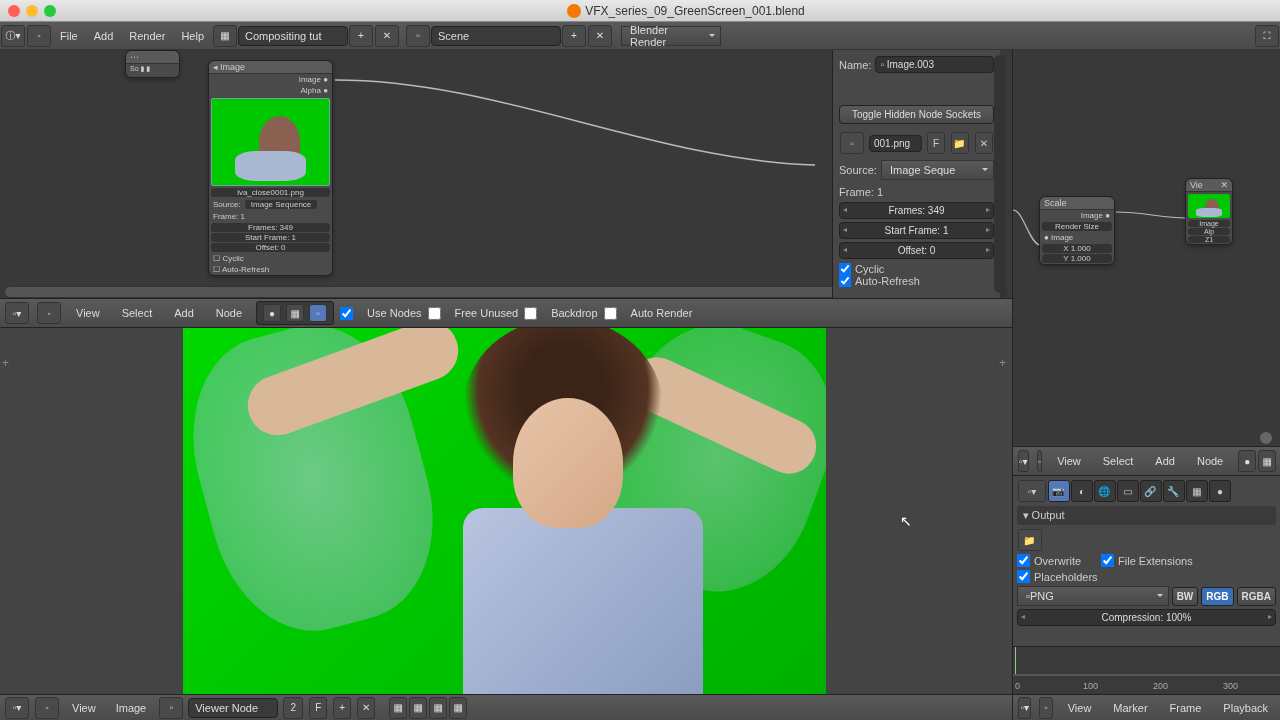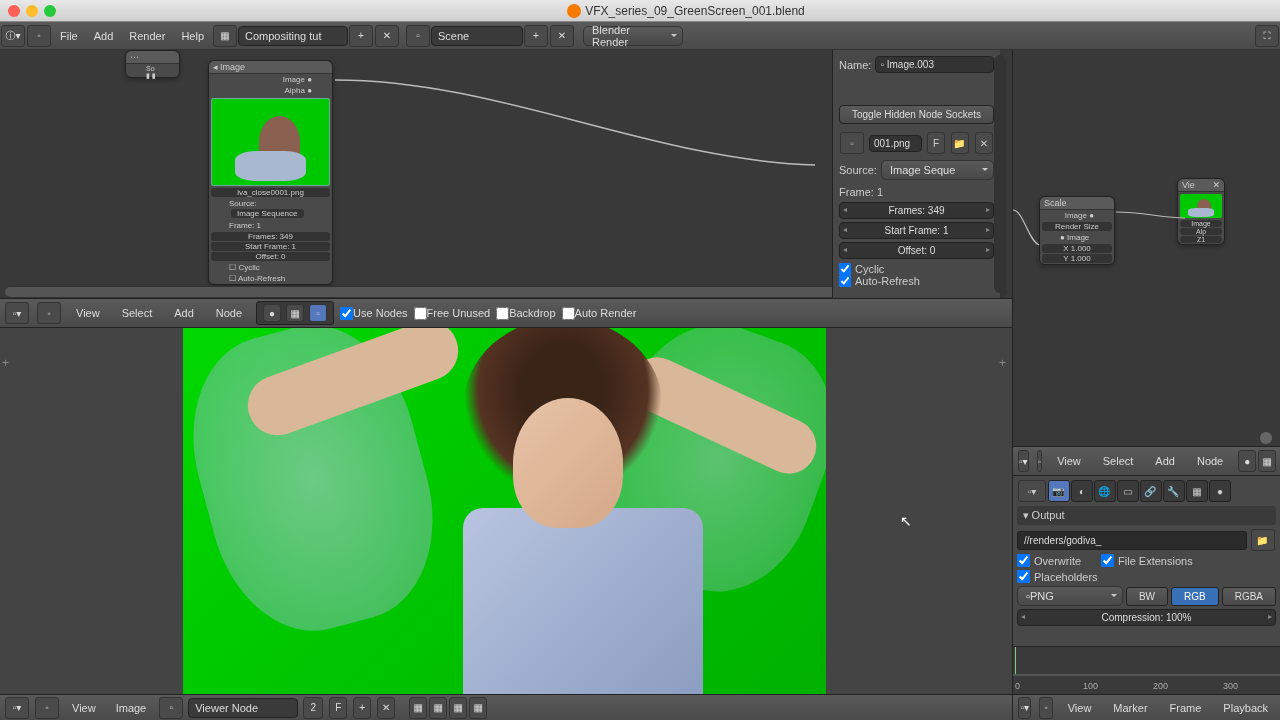--- a/index.html
+++ b/index.html
@@ -7,27 +7,27 @@
 .titlebar { height:22px; background:linear-gradient(#e8e8e8,#d0d0d0); display:flex; align-items:center; padding:0 8px; border-bottom:1px solid #888; }
 .traffic { display:flex; gap:6px; }
 .tl { width:12px; height:12px; border-radius:50%; }
 .red{background:#ff5f56;} .yellow{background:#ffbd2e;} .green{background:#27c93f;}
 .title { flex:1; text-align:center; font-size:12px; color:#333; display:flex; justify-content:center; align-items:center; gap:4px;padding-left:44px;}
 .blender-icon{width:14px;height:14px;background:#f57900;border-radius:50%;}
 .topbar { height:28px; background:linear-gradient(#5a5a5a,#4a4a4a); display:flex; align-items:center; border-bottom:1px solid #333; font-size:11px; color:#ddd; }
 .menu-btn { padding:0 8px; height:100%; display:flex; align-items:center; cursor:pointer; }
 .icon-btn { width:24px; height:22px; background:#4a4a4a; border:1px solid #333; border-radius:3px; display:flex; align-items:center; justify-content:center; margin:0 1px; cursor:pointer; font-size:10px;}
 .field { background:#3a3a3a; border:1px solid #222; border-radius:4px; padding:2px 6px; color:#ddd; font-size:11px; height:20px; display:flex; align-items:center; }
-.dropdown{background:linear-gradient(#5a5a5a,#484848);border:1px solid #333;border-radius:5px;padding:2px 18px 2px 8px;color:#ddd;font-size:11px;position:relative;height:20px;display:flex;align-items:center;}
+.dropdown{background:linear-gradient(#5a5a5a,#484848);border:1px solid #333;border-radius:0;padding:2px 18px 2px 8px;color:#ddd;font-size:11px;position:relative;height:20px;display:flex;align-items:center;}
 .dropdown::after{content:'';position:absolute;right:5px;top:7px;border:3px solid transparent;border-top-color:#ccc;}
 .stats { color:#ddd; font-size:11px; padding:0 6px; flex:1; }
 .node-area { position:absolute; top:50px; left:0; width:1012px; height:248px; background:#393939; background-image:radial-gradient(circle,#444 0.5px,transparent 0.5px); background-size:18px 18px; overflow:hidden; }
 .node-box { position:absolute; background:#4a4a4a; border:1px solid #222; border-radius:6px; font-size:9px; color:#ccc; box-shadow:0 2px 4px rgba(0,0,0,0.3); }
 .node-header { background:#5a5a5a; padding:1px 4px; border-bottom:1px solid #333; border-radius:6px 6px 0 0; font-size:9px;}
-.node-row { padding:1px 20px; font-size:8px; }
+.node-row { padding:1px 4px; font-size:8px; }
 .node-field{background:#333;border-radius:3px;padding:0 3px;font-size:8px;text-align:center;margin:1px 2px;}
 .thumb{background:#00c800;margin:2px;border-radius:2px;position:relative;overflow:hidden;}
 .thumb::before{content:'';position:absolute;left:40%;top:20%;width:35%;height:60%;background:#8a6050;border-radius:50% 50% 30% 30%;}
 .thumb::after{content:'';position:absolute;left:20%;top:60%;width:60%;height:35%;background:#a8b8d0;border-radius:30%;}
 .scrollbar-h{position:absolute;bottom:0;left:5px;right:5px;height:12px;background:#333;border-radius:6px;}
 .scrollbar-h::before{content:'';position:absolute;left:0;top:1px;width:98%;height:10px;background:#555;border-radius:5px;}
 .scrollbar-v{position:absolute;top:5px;right:0;bottom:5px;width:12px;background:#333;border-radius:6px;}
 
 .side-panel{position:absolute;top:50px;left:832px;width:168px;height:248px;background:#484848;border-left:1px solid #222;padding:6px;font-size:11px;color:#ccc;}
 .sp-row{display:flex;align-items:center;gap:4px;margin-bottom:6px;}
@@ -35,21 +35,21 @@
 .sp-field{flex:1;background:#333;border:1px solid #222;border-radius:4px;padding:2px 4px;font-size:10px;color:#ddd;}
 .sp-button{background:linear-gradient(#5a5a5a,#4a4a4a);border:1px solid #222;border-radius:4px;padding:3px 6px;font-size:10px;color:#ddd;width:100%;text-align:center;margin-top:32px;}
 .sp-number{background:#333;border:1px solid #222;border-radius:4px;padding:2px 4px;font-size:10px;color:#ddd;display:flex;justify-content:space-between;position:relative;}
 .sp-number::before{content:'◂';position:absolute;left:3px;color:#888;font-size:8px;}
 .sp-number::after{content:'▸';position:absolute;right:3px;color:#888;font-size:8px;}
 .sp-check{display:flex;align-items:center;gap:4px;font-size:11px;}
 .sp-check input{width:12px;height:12px;}
 
 .node-bar { position:absolute; top:298px; left:0; width:1012px; height:30px; background:linear-gradient(#5a5a5a,#4a4a4a); display:flex; align-items:center; padding:0 4px; font-size:11px; color:#ddd; border-top:1px solid #222;border-bottom:1px solid #222; gap:6px;}
 .nb-pill{background:#3a3a3a;border:1px solid #222;border-radius:3px;padding:2px 5px;display:flex;align-items:center;gap:3px;}
-.nb-check{display:flex;align-items:center;gap:0;}
+.nb-check{display:flex;align-items:center;gap:14px;}
 .nb-check input{width:13px;height:13px;}
 
 .image-area{position:absolute;top:328px;left:0;width:1012px;height:366px;background:#444;overflow:hidden;}
 .preview{position:absolute;left:183px;top:0;width:643px;height:366px;background:linear-gradient(135deg,#00d800 0%,#00c400 50%,#00b000 100%);overflow:hidden;}
 .figure-hair{position:absolute;left:280px;top:-10px;width:200px;height:180px;background:radial-gradient(ellipse at 50% 40%,#3a2418 30%,#553322 60%,transparent 70%);border-radius:50%;}
 .figure-face{position:absolute;left:330px;top:70px;width:110px;height:130px;background:linear-gradient(135deg,#e8c4a8,#d4a888);border-radius:50% 50% 40% 40%;}
 .figure-body{position:absolute;left:280px;top:180px;width:240px;height:200px;background:linear-gradient(135deg,#b8c4e0,#8a9cc0);border-radius:20px 20px 0 0;}
 .figure-arm-l{position:absolute;left:60px;top:20px;width:220px;height:60px;background:#d8b898;border-radius:30px;transform:rotate(-20deg);}
 .figure-arm-r{position:absolute;left:440px;top:60px;width:200px;height:55px;background:#d8b898;border-radius:30px;transform:rotate(25deg);}
 .fabric-l{position:absolute;left:20px;top:0;width:220px;height:300px;background:radial-gradient(ellipse,rgba(180,200,220,0.6),rgba(140,180,200,0.4));border-radius:40%;transform:rotate(-15deg);}
@@ -61,21 +61,21 @@
 .right-col{position:absolute;top:50px;left:1012px;width:268px;height:670px;background:#444;border-left:1px solid #222;}
 .mini-nodes{position:absolute;top:0;left:0;right:0;height:396px;background:#393939;background-image:radial-gradient(circle,#444 0.5px,transparent 0.5px);background-size:18px 18px;}
 .right-bar{position:absolute;top:396px;left:0;right:0;height:30px;background:linear-gradient(#5a5a5a,#4a4a4a);display:flex;align-items:center;padding:0 4px;font-size:11px;color:#ddd;gap:6px;border-top:1px solid #222;border-bottom:1px solid #222;}
 .props{position:absolute;top:426px;left:0;right:0;bottom:26px;background:#484848;padding:4px;font-size:11px;color:#ccc;}
 .tab-icons{display:flex;gap:1px;margin-bottom:4px;}
 .tab-icon{width:22px;height:22px;background:#3a3a3a;border:1px solid #222;border-radius:3px;display:flex;align-items:center;justify-content:center;font-size:10px;}
 .tab-icon.active{background:#5577bb;}
 .collapse-hdr{background:#3a3a3a;padding:3px 6px;border-radius:3px;margin-bottom:4px;font-size:11px;}
 .prop-row{display:flex;gap:3px;margin-bottom:3px;align-items:center;}
 .prop-field{flex:1;background:#2a2a2a;border:1px solid #222;border-radius:3px;padding:3px 6px;font-size:10px;color:#ddd;}
-.prop-btn{background:linear-gradient(#5a5a5a,#4a4a4a);border:1px solid #222;border-radius:3px;padding:3px 12px;font-size:10px;color:#ddd;}
+.prop-btn{background:linear-gradient(#5a5a5a,#4a4a4a);border:1px solid #222;border-radius:3px;padding:3px 4px;font-size:10px;color:#ddd;font-weight:bold;}
 .prop-btn.active{background:#3870b8;color:#fff;}
 .pcheck{display:flex;align-items:flex-end;gap:4px;font-size:11px;margin-bottom:3px;}
 .pcheck input{width:13px;height:13px;}
 
 .timeline-bar{position:absolute;bottom:0;left:0;right:0;height:26px;background:linear-gradient(#5a5a5a,#4a4a4a);display:flex;align-items:center;padding:0 4px;font-size:11px;color:#ddd;gap:6px;border-top:1px solid #222;}
 .timeline{position:absolute;top:588px;left:0;right:0;height:44px;background:#3a3a3a;border-top:1px solid #222;}
 .tl-ruler{height:18px;position:relative;border-top:1px solid #555;}
 .tl-tick{position:absolute;bottom:2px;font-size:9px;color:#aaa;}
 .tl-cursor{position:absolute;left:2px;top:0;width:1px;height:100%;background:#8c8;}
 svg.connector{position:absolute;top:0;left:0;pointer-events:none;}
@@ -100,21 +100,21 @@
   <div class="icon-btn">◦</div>
   <div class="menu-btn">File</div>
   <div class="menu-btn">Add</div>
   <div class="menu-btn">Render</div>
   <div class="menu-btn">Help</div>
   <div class="icon-btn">▦</div>
   <div class="field" style="width:110px">Compositing tut</div>
   <div class="icon-btn">+</div>
   <div class="icon-btn">✕</div>
   <div class="icon-btn" style="margin-left:6px">▫</div>
-  <div class="field" style="width:92px">Scene</div>
+  <div class="field" style="width:130px">Scene</div>
   <div class="icon-btn">+</div>
   <div class="icon-btn">✕</div>
   <div class="dropdown" style="margin-left:8px;width:100px">Blender Render</div>
   <div class="icon-btn" style="margin-left:auto">⛶</div>
 </div>
 
 <div class="node-area">
 
   <div class="node-box" style="left:125px;top:0;width:55px;height:28px;">
     <div class="node-header">⋯</div>
@@ -224,21 +224,21 @@
   </div>
   <div class="cursor-ptr">↖</div>
 </div>
 
 <div class="image-bar">
   <div class="icon-btn">▫▾</div>
   <div class="icon-btn">◦</div>
   <div class="menu-btn">View</div>
   <div class="menu-btn">Image</div>
   <div class="icon-btn">▫</div>
-  <div class="field" style="width:110px">Viewer Node</div>
+  <div class="field" style="width:90px">Viewer Node</div>
   <div class="icon-btn" style="width:20px">2</div>
   <div class="icon-btn" style="width:18px">F</div>
   <div class="icon-btn" style="width:18px">+</div>
   <div class="icon-btn" style="width:18px">✕</div>
   <div style="display:flex;margin-left:8px">
     <div class="icon-btn" style="width:18px">▦</div>
     <div class="icon-btn" style="width:18px">▦</div>
     <div class="icon-btn" style="width:18px">▦</div>
     <div class="icon-btn" style="width:18px">▦</div>
   </div>
@@ -249,21 +249,21 @@
 
     <div class="node-box" style="left:26px;top:146px;width:76px;">
       <div class="node-header">Scale</div>
       <div class="node-row" style="text-align:right"><span>Image</span> ●</div>
       <div class="node-field">Render Size</div>
       <div class="node-row">● <span>Image</span></div>
       <div class="node-field">X 1.000</div>
       <div class="node-field">Y 1.000</div>
     </div>
 
-    <div class="node-box" style="left:164px;top:128px;width:48px;">
+    <div class="node-box" style="left:172px;top:128px;width:48px;">
       <div class="node-header" style="display:flex;justify-content:space-between">
           <span>Vie</span>
           <span>✕</span>
         </div>
       <div class="thumb" style="height:24px"></div>
       <div class="node-field" style="font-size:7px;border-radius:6px">Image</div>
       <div class="node-field" style="font-size:7px;border-radius:6px">Alp</div>
       <div class="node-field" style="font-size:7px;border-radius:6px">Z1</div>
     </div>
     <svg class="connector" width="260" height="250">
@@ -291,21 +291,20 @@
       <div class="tab-icon">◐</div>
       <div class="tab-icon">🌐</div>
       <div class="tab-icon">▭</div>
       <div class="tab-icon">🔗</div>
       <div class="tab-icon">🔧</div>
       <div class="tab-icon">▦</div>
       <div class="tab-icon">●</div>
     </div>
     <div class="collapse-hdr">▾ <span>Output</span></div>
     <div class="prop-row">
-      <div class="prop-field">//renders/godiva_</div>
       <div class="icon-btn">📁</div>
     </div>
     <div style="display:flex;gap:20px">
       <div class="pcheck">
           <input type="checkbox" checked="" style="">
           <span>Overwrite</span>
         </div>
       <div class="pcheck">
           <input type="checkbox" checked="" style="">
           <span>File Extensions</span>

